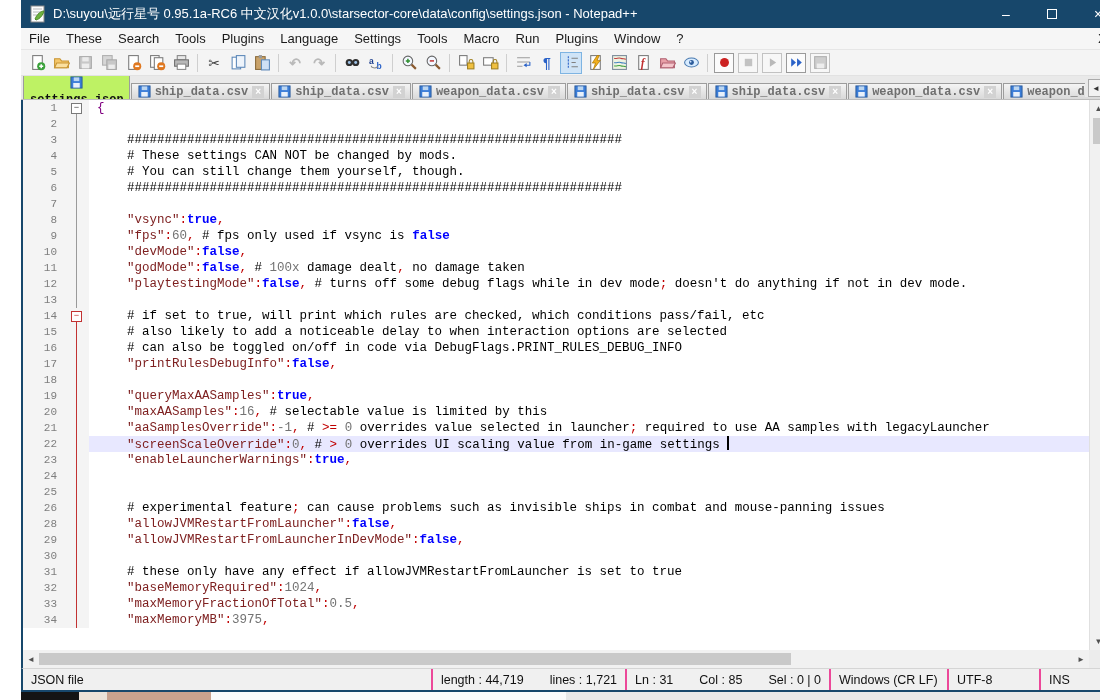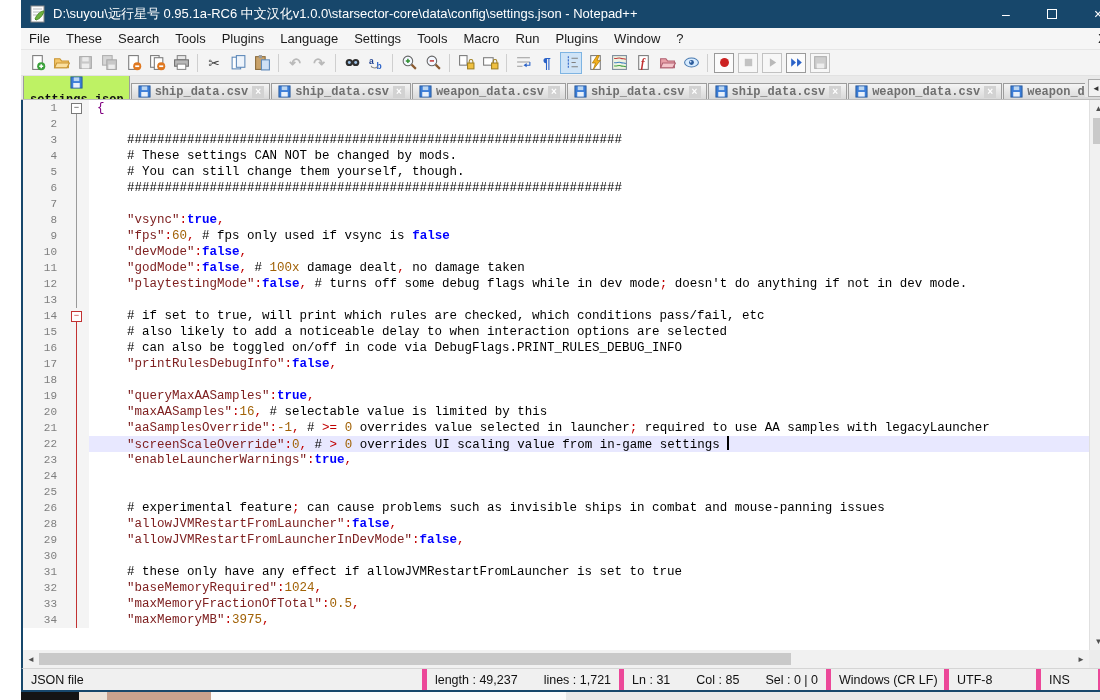--- a/index.html
+++ b/index.html
@@ -48,39 +48,39 @@
   .ln { width:44px; flex:none; text-align:right; padding-right:10px; color:#7e7e7e; background:#f4f4f4; font-size:11px; line-height:16px; }
   .fold-cell { width:22px; flex:none; position:relative; background:#f4f4f4; }
   .fold-cell.lg::before, .fold-cell.lr::before { content:""; position:absolute; left:9px; top:0; bottom:0; width:1px; background:#9a9a9a; }
   .fold-cell.lr::before { background:#c23232; }
   .fold-box { position:absolute; left:4px; top:3px; width:11px; height:11px; border:1px solid #7a7a7a; background:#fff; color:#444; font-size:9px; line-height:9px; text-align:center; z-index:2; }
   .fold-box.red { border-color:#c23232; color:#c23232; }
   .fold-cell.bg::before { content:""; position:absolute; left:9px; top:14px; bottom:0; width:1px; background:#9a9a9a; }
   .fold-cell.br2::before { content:""; position:absolute; left:9px; top:14px; bottom:0; width:1px; background:#c23232; }
   .code-text { flex:1 1 auto; padding-left:8px; white-space:pre; color:#000; }
   .code-line.current .code-text { background:#e8e8ff; }
-  .tk-k { color:#7e2020; } .tk-b { color:#0000ff; font-weight:bold; } .tk-n { color:#a16207; }
+  .tk-k { color:#7e2020; } .tk-b { color:#0000ff; font-weight:bold; } .tk-n { color:#737373; }
   .tk-p { color:#c00000; } .tk-br { color:#800080; } .tk-d { color:#000; }
   .caret { display:inline-block; width:1.5px; height:14px; background:#000; vertical-align:-2px; }
 
   
   .vscroll { width:18px; flex:none; background:#f1f1f1; display:flex; flex-direction:column; align-items:center; border-left:1px solid #e0e0e0; }
   .vs-arrow { width:18px; height:17px; display:flex; align-items:center; justify-content:center; color:#505050; font-size:8px; flex:none; }
   .vs-thumb { width:12px; height:26px; background:#c9c9c9; margin-top:1px; }
   .vs-spacer { flex:1 1 auto; }
   .right-sliver { width:14px; flex:none; border-left:2px solid #3c5a74; background:repeating-linear-gradient(180deg,#e6edf4 0 40px,#b9d2e8 40px 47px); }
   .hscroll-row { height:18px; flex:none; display:flex; border-left:2px solid #17476b; background:#f1f1f1; }
   .hs-arrow { width:16px; height:18px; display:flex; align-items:center; justify-content:center; color:#505050; font-size:8px; flex:none; }
   .hs-track { flex:1 1 auto; position:relative; }
   .hs-thumb { position:absolute; left:0; top:3px; height:12px; width:752px; background:#c9c9c9; }
   .hs-corner { width:32px; flex:none; background:#ececec; }
 
   
   .statusbar { height:24px; flex:none; background:#f0f0f0; border-top:1px solid #d5d5d5; border-left:2px solid #17476b; border-right:2px solid #17476b; border-bottom:2px solid #17476b; display:flex; align-items:center; font-size:12.5px; color:#111; }
-  .sb-cell { padding:0 8px; height:100%; display:flex; align-items:center; gap:26px; border-right:5px solid #ec4899; white-space:nowrap; }
+  .sb-cell { padding:0 8px; height:100%; display:flex; align-items:center; gap:26px; border-right:2px solid #ec4899; white-space:nowrap; }
   .sb-doc { flex:1 1 auto; }
   .sb-grip { width:14px; border-right:none; position:relative; }
   .sb-grip i { position:absolute; right:3px; bottom:3px; width:2px; height:2px; background:#aaa; box-shadow:-4px 0 #aaa,0 -4px #aaa; }
 
   
   .desktop-strip { height:8px; flex:none; display:flex; }
   .desktop-strip div { height:8px; }
 </style>
 </head>
 <body>
@@ -453,21 +453,21 @@
     <div class="hs-track">
       <div class="hs-thumb"></div>
     </div>
     <div class="hs-arrow">►</div>
     <div class="hs-corner"></div>
   </div>
 
   <div class="statusbar">
     <div class="sb-cell sb-doc">JSON file</div>
     <div class="sb-cell">
-      <span>length : 49,237</span>
+      <span>length : 44,719</span>
       <span>lines : 1,721</span>
     </div>
     <div class="sb-cell">
       <span>Ln : 31</span>
       <span>Col : 85</span>
       <span>Sel : 0 | 0</span>
     </div>
     <div class="sb-cell" style="width:118px">Windows (CR LF)</div>
     <div class="sb-cell" style="width:92px">UTF-8</div>
     <div class="sb-cell" style="width:62px">INS</div>

